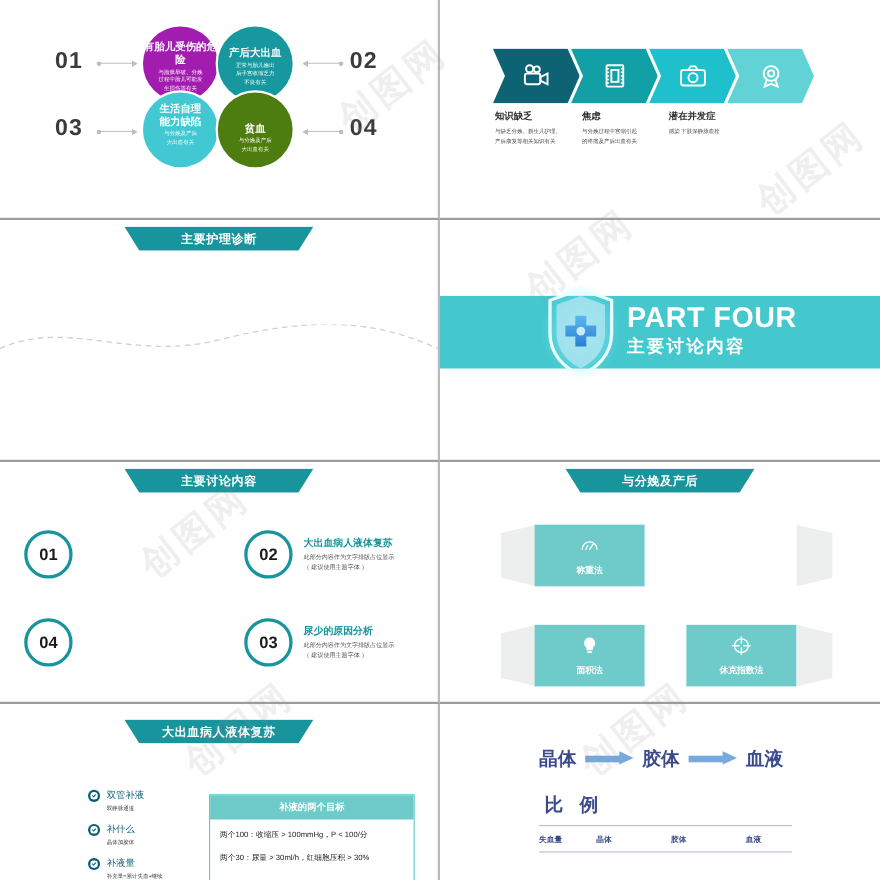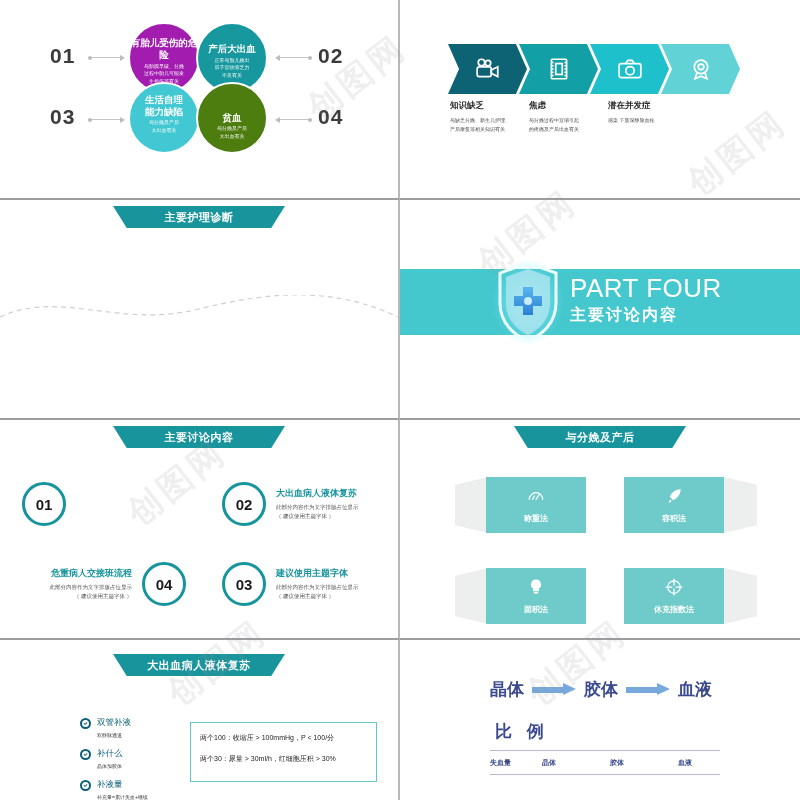--- a/index.html
+++ b/index.html
@@ -88,21 +88,21 @@
   
   .wave{position:absolute;left:0;top:95px;width:100%;height:30px;}
 
   
   .band{
     position:absolute;left:0;top:69px;width:100%;height:66px;
     background:#45c8cd;display:flex;align-items:center;
   }
   .shield{position:absolute;left:92px;top:59px;width:72px;height:86px;}
   .ptxt{position:absolute;left:170px;top:74px;color:#fff;}
-  .ptxt .pf{font-size:26px;font-weight:normal;letter-spacing:.5px;line-height:1.1;text-align:center;}
+  .ptxt .pf{font-size:26px;font-weight:bold;letter-spacing:.5px;line-height:1.1;text-align:center;}
   .ptxt .pz{font-size:16px;font-weight:bold;letter-spacing:2px;margin-top:2px;}
 
   
   .ncell{position:absolute;display:flex;align-items:center;gap:10px;}
   .ring{
     width:44px;height:44px;border-radius:50%;
     border:3px solid #18949c;box-sizing:border-box;
     display:flex;align-items:center;justify-content:center;
     font-size:15px;font-weight:bold;color:#1b1b1b;
   }
@@ -289,58 +289,46 @@
     <div class="ncell" style="left:222px;top:62px;">
       <div class="ring">02</div>
       <div class="ntxt tb" style="width:115px">
         <h5>大出血病人液体复苏</h5>
         <p style="white-space:pre-line">此部分内容作为文字排版占位显示
 （ 建议使用主题字体 ）</p>
       </div>
     </div>
 
     <div class="ncell" style="left:22px;top:142px;">
-      <div class="ntxt ta" style="width:110px">
-        <h5>危重病人交接班流程</h5>
-        <p style="white-space:pre-line">此部分内容作为文字排版占位显示
-（ 建议使用主题字体 ）</p>
-      </div>
       <div class="ring">04</div>
     </div>
 
     <div class="ncell" style="left:222px;top:142px;">
       <div class="ring">03</div>
       <div class="ntxt tb" style="width:115px">
-        <h5>建议使用主题字体</h5>
+        <h5>尿少的原因分析</h5>
         <p style="white-space:pre-line">此部分内容作为文字排版占位显示
 （ 建议使用主题字体 ）</p>
       </div>
     </div>
   </div>
 
   <div class="slide b-b">
     <div class="banner" style="top:6px">与分娩及产后</div>
 
     <div class="wing wl" style="left:55px;top:57px"></div>
     <div class="bx" style="left:86px;top:57px">
       <svg viewBox="0 0 24 24">
         <path d="M4 16a8 8 0 0116 0" stroke-linecap="round"></path>
         <path d="M12 16l4-6" stroke-linecap="round"></path>
         <path d="M8 16l2-4" stroke-linecap="round"></path>
       </svg>
       <span>称重法</span>
     </div>
 
-    <div class="bx" style="left:224px;top:57px">
-      <svg viewBox="0 0 24 24">
-        <path d="M20 4c-6 0-11 4-13 9l4 4c5-2 9-7 9-13z" fill="#fff" stroke="none"></path>
-        <path d="M8 16l-3 4 4-1" fill="#fff" stroke="none"></path>
-      </svg>
-      <span>容积法</span>
-    </div>
     <div class="wing wr" style="left:324px;top:57px"></div>
 
     <div class="wing wl" style="left:55px;top:148px"></div>
     <div class="bx" style="left:86px;top:148px">
       <svg viewBox="0 0 24 24">
         <path d="M12 3a6 6 0 00-3.5 10.9V17h7v-3.1A6 6 0 0012 3z" fill="#fff" stroke="none"></path>
         <rect x="9.5" y="18" width="5" height="2" fill="#fff" stroke="none"></rect>
       </svg>
       <span>面积法</span>
     </div>
@@ -420,20 +408,21 @@
         </svg>
       </span>
     <div>
       <h6>补液量</h6>
       <small>补充量=累计失血+继续</small>
     </div>
   </div>
 </div>
 
 <div class="goal">
+  <div class="gh">补液的两个目标</div>
   <div class="gb">
     <p>两个100：收缩压 &gt; 100mmHg，P &lt; 100/分</p>
     <p>两个30：尿量 &gt; 30ml/h，红细胞压积 &gt; 30%</p>
   </div>
 </div>
 
 <div class="wm" style="left:120px;top:460px;">创图网</div>
 <div class="wm" style="left:470px;top:210px;">创图网</div>
 <div class="wm" style="left:160px;top:640px;">创图网</div>
 <div class="wm" style="left:520px;top:640px;">创图网</div>

